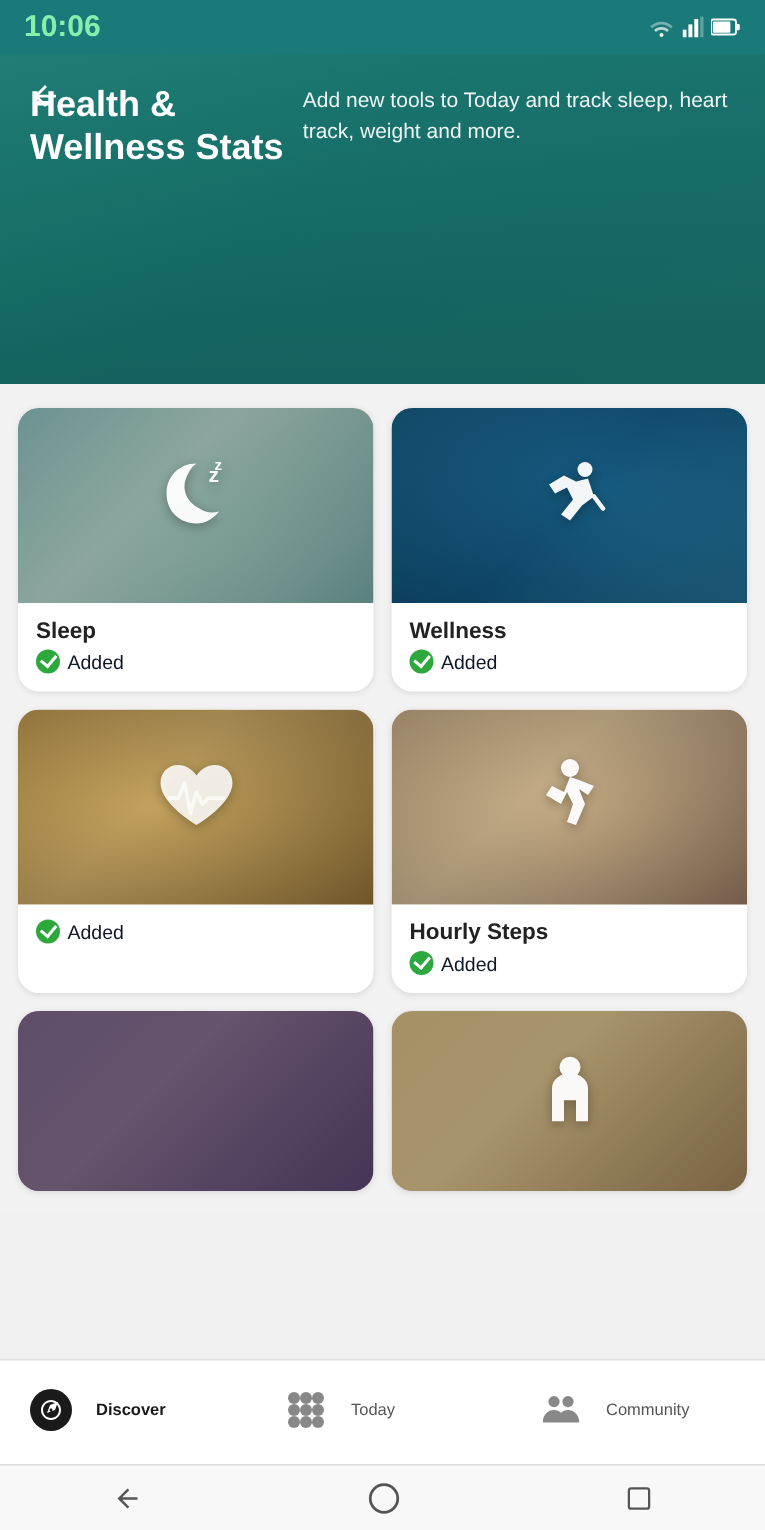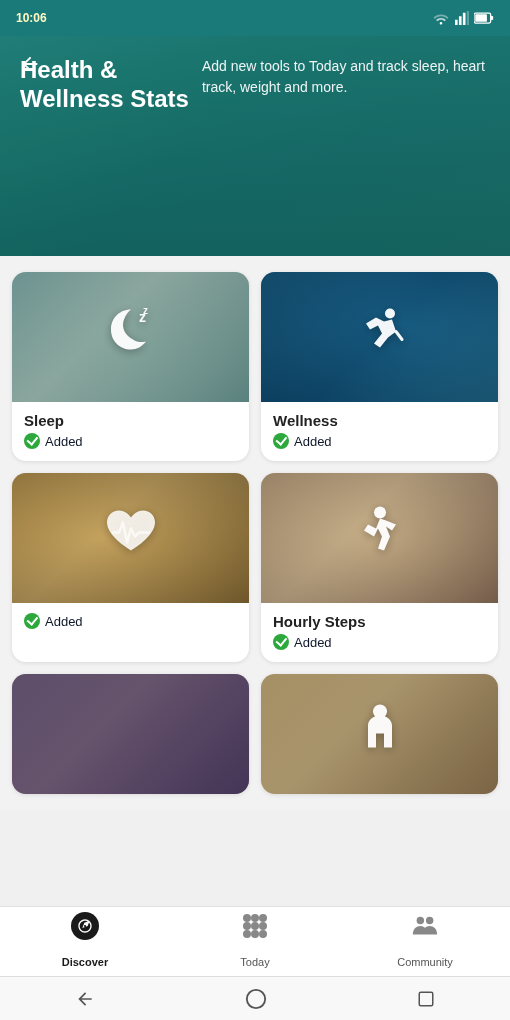--- a/index.html
+++ b/index.html
@@ -15,22 +15,22 @@
     
     .status-bar {
       background: #1a7a7a;
       display: flex;
       justify-content: space-between;
       align-items: center;
       padding: 8px 16px;
       height: 36px;
     }
     .status-time {
-      color: #fef9c3;
-      font-size: 12px;
+      color: #86efac;
+      font-size: 20px;
       font-weight: 600;
     }
     .status-icons {
       display: flex;
       align-items: center;
       gap: 5px;
     }
     .status-icons svg {
       fill: white;
     }
@@ -233,21 +233,20 @@
       display: flex;
       justify-content: space-around;
       align-items: center;
       height: 70px;
       padding-bottom: 4px;
       z-index: 100;
     }
 
     .nav-item {
       display: flex;
-      flex-direction: column;
       align-items: center;
       gap: 16px;
       cursor: pointer;
       padding: 6px 20px;
       flex: 1;
       text-align: center;
     }
 
     .nav-icon {
       width: 28px;

